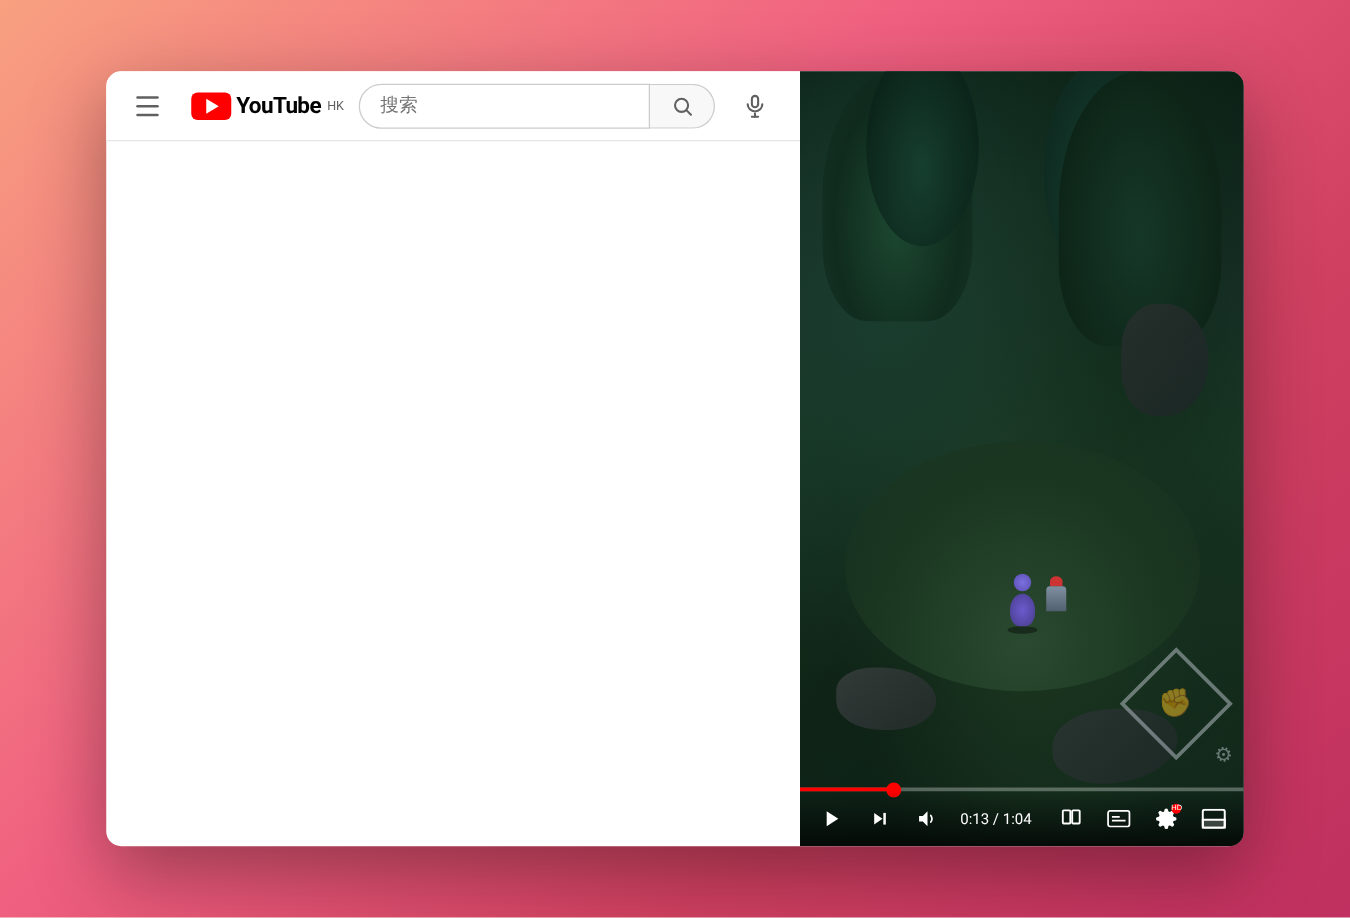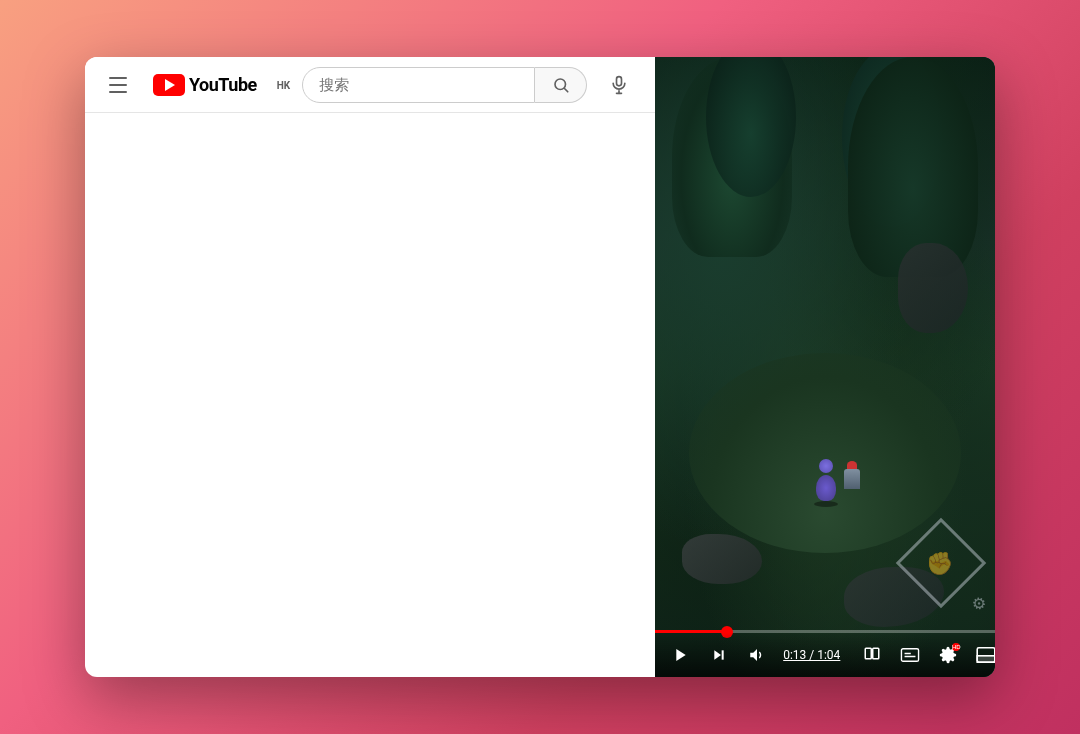--- a/index.html
+++ b/index.html
@@ -92,22 +92,21 @@
       font-weight: 700;
       color: #030303;
       letter-spacing: -0.5px;
     }
 
     .logo-country {
       font-size: 10px;
       color: #606060;
       align-self: flex-start;
       margin-top: 6px;
-      margin-left: 16px;
-      font-weight: bold;
+      margin-left: 1px;
     }
 
     .search-area {
       flex: 1;
       display: flex;
       align-items: center;
       max-width: 480px;
       margin: 0 auto;
     }
 
@@ -461,21 +460,20 @@
       justify-content: center;
       font-size: 14px;
       flex-shrink: 0;
     }
 
     .ctrl-time {
       font-size: 12px;
       color: #fff;
       margin: 13px 4px;
       white-space: nowrap;
-      text-decoration: underline;
     }
 
     .ctrl-spacer {
       flex: 1;
     }
 
     
     svg { display: block; }
   </style>
 </head>

